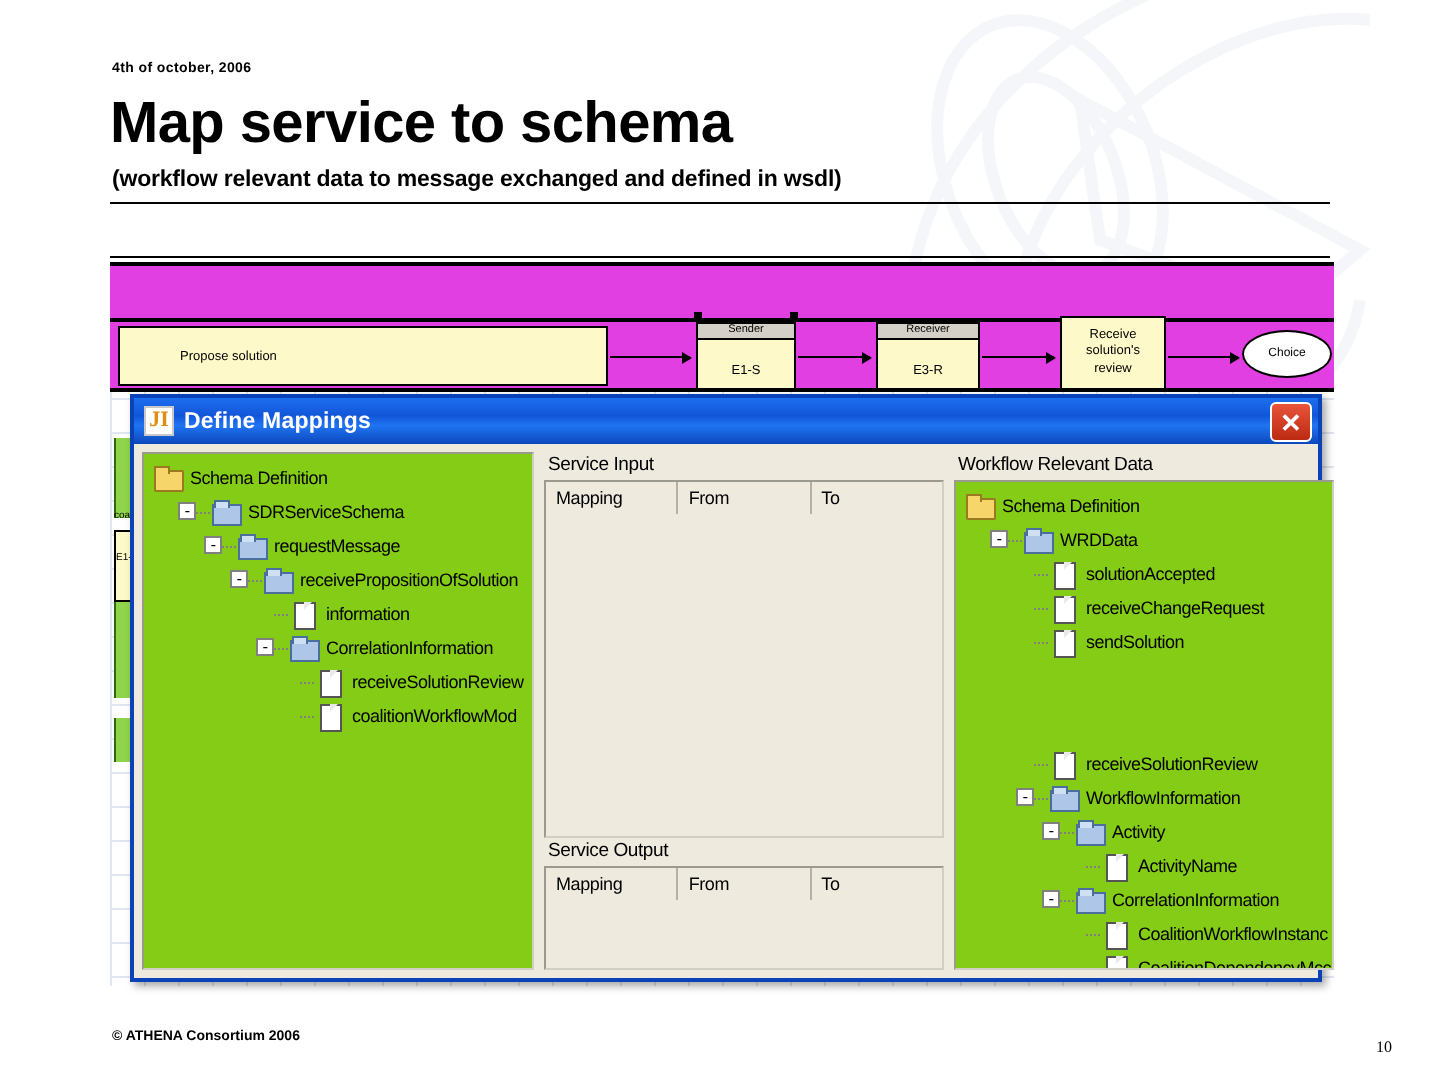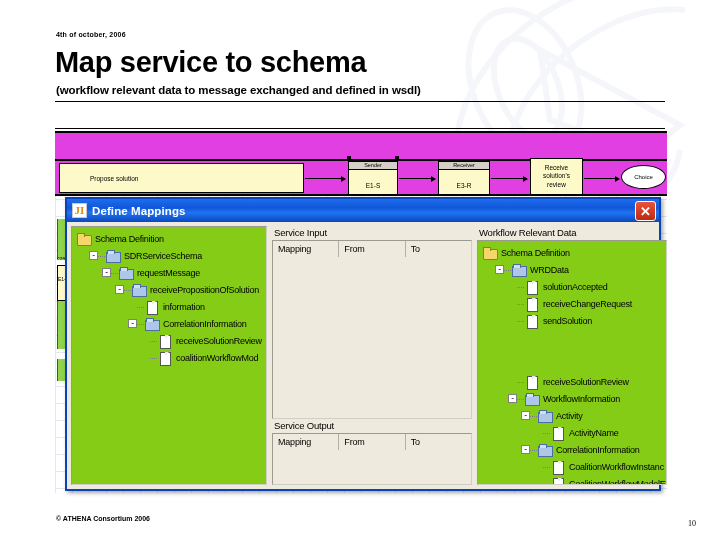--- a/index.html
+++ b/index.html
@@ -406,25 +406,20 @@
               <span class="lbl">CorrelationInformation</span>
             </div>
             <div class="node" style="padding-left: 52px;">
               <div class="dots" style="margin-left: 9px;"></div>
               <div class="ico ico-doc"></div>
               <span class="lbl">CoalitionWorkflowInstanc</span>
             </div>
             <div class="node" style="padding-left: 52px;">
               <div class="dots" style="margin-left: 9px;"></div>
               <div class="ico ico-doc"></div>
-              <span class="lbl">CoalitionWorkflowModelE</span>
-            </div>
-            <div class="node" style="padding-left: 52px;">
-              <div class="dots" style="margin-left: 9px;"></div>
-              <div class="ico ico-doc"></div>
               <span class="lbl">CoalitionDependencyMcc</span>
             </div>
           </div>
       </div>
     </div>
 
   </div>
 </div>
 
 <div id="copyright">© ATHENA Consortium 2006</div>

